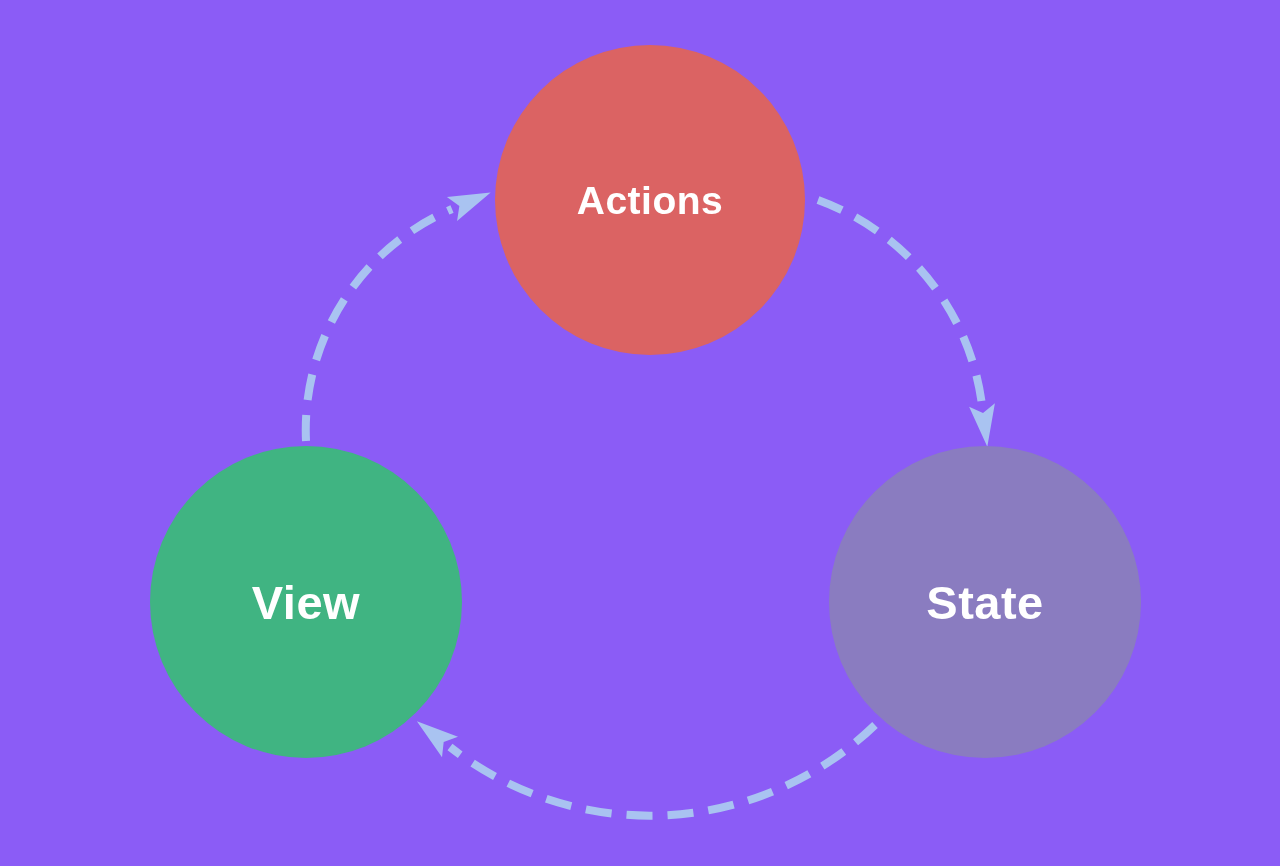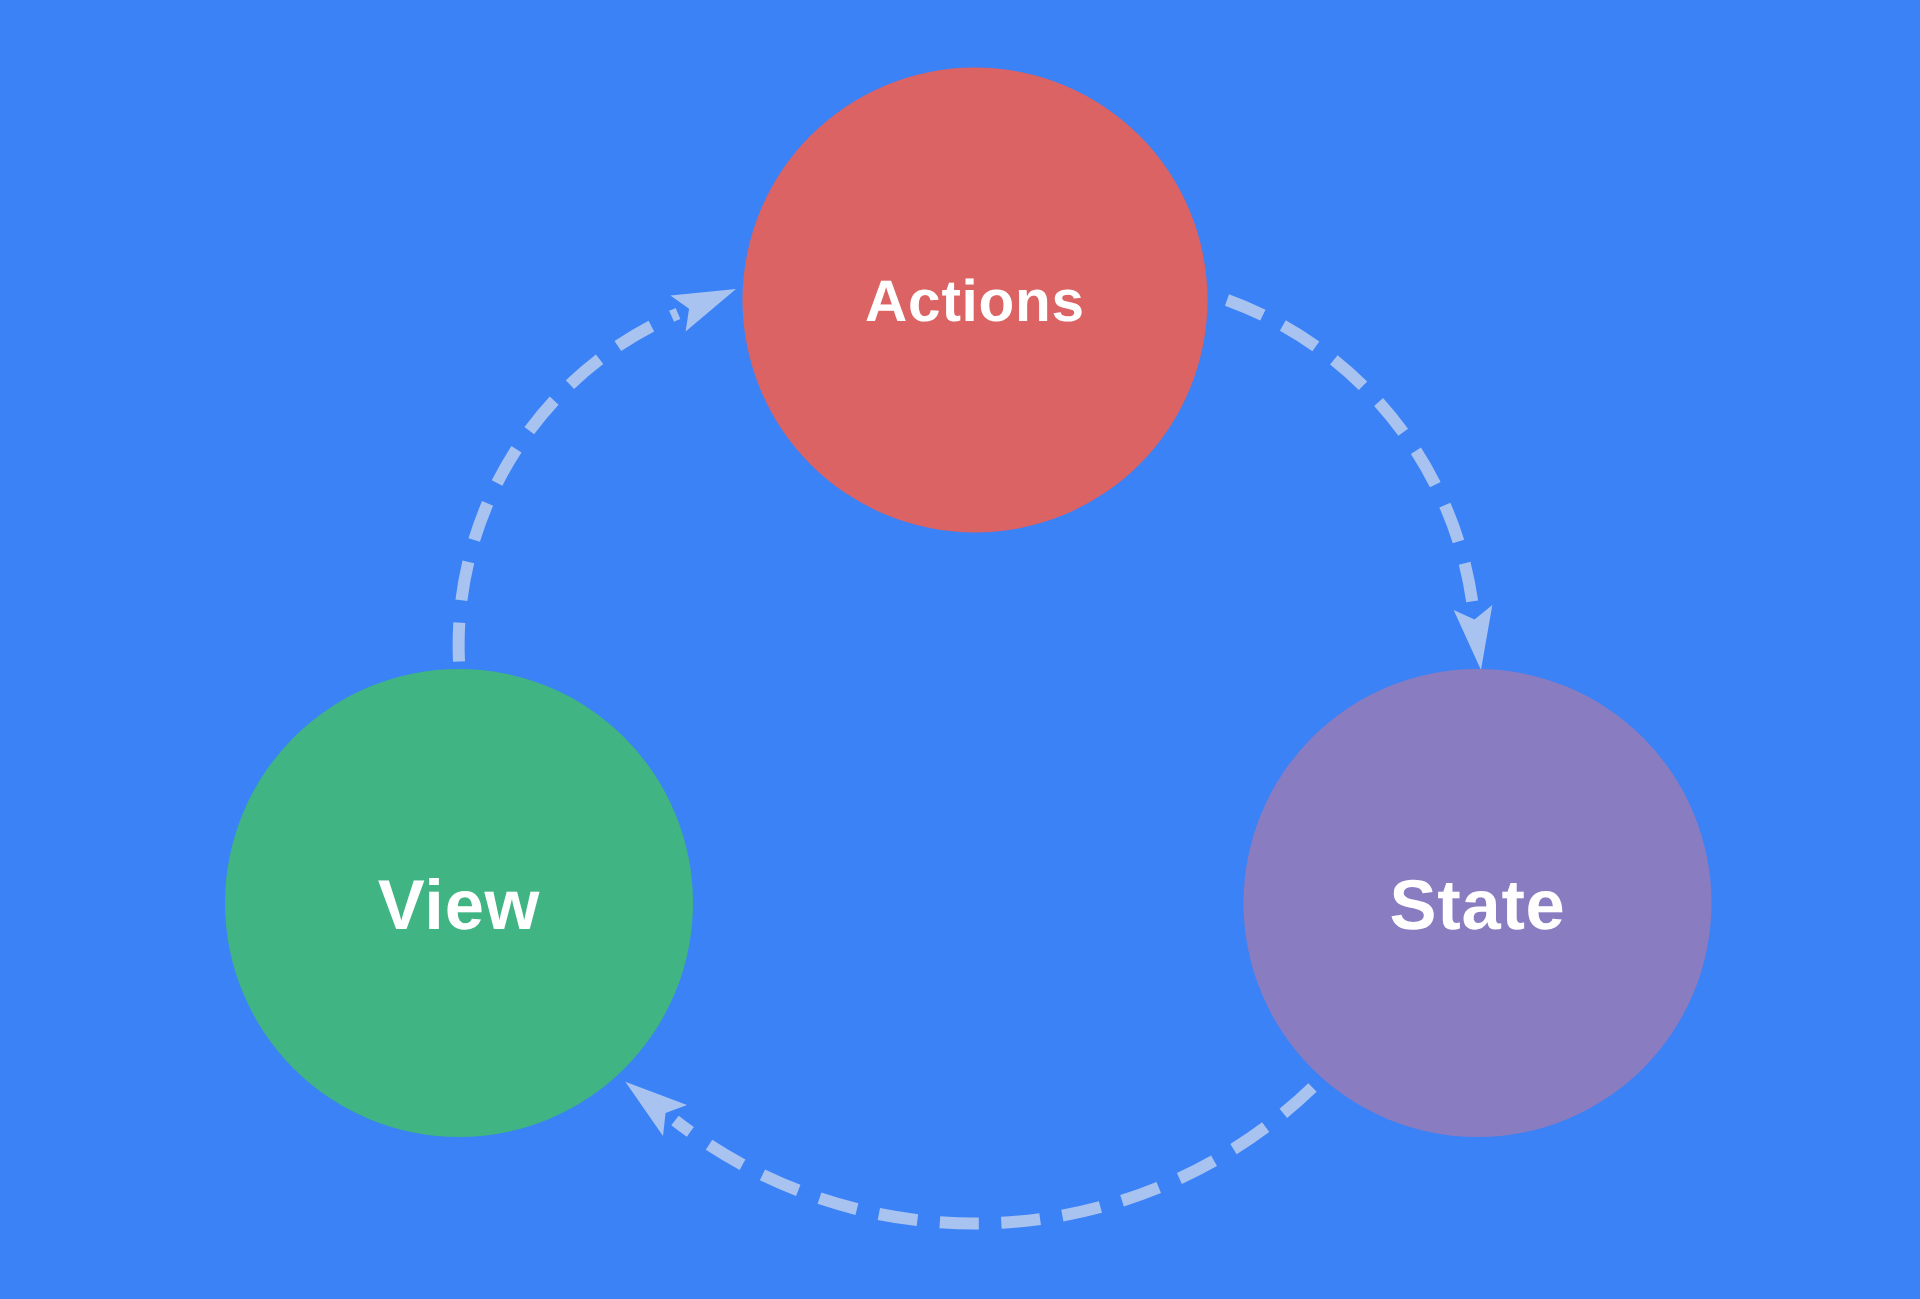--- a/index.html
+++ b/index.html
@@ -9,21 +9,21 @@
   }
   body {
     width: 1280px;
     height: 866px;
     font-family: "Liberation Sans", "DejaVu Sans", sans-serif;
   }
   .stage {
     position: relative;
     width: 1280px;
     height: 866px;
-    background: #3b82f6;
+    background: #8b5cf6;
     overflow: hidden;
   }
   svg { display: block; }
   .flow-arc {
     fill: none;
     stroke-width: 8;
     stroke-dasharray: 26 15;
     stroke-linecap: butt;
   }
   .node-label {

